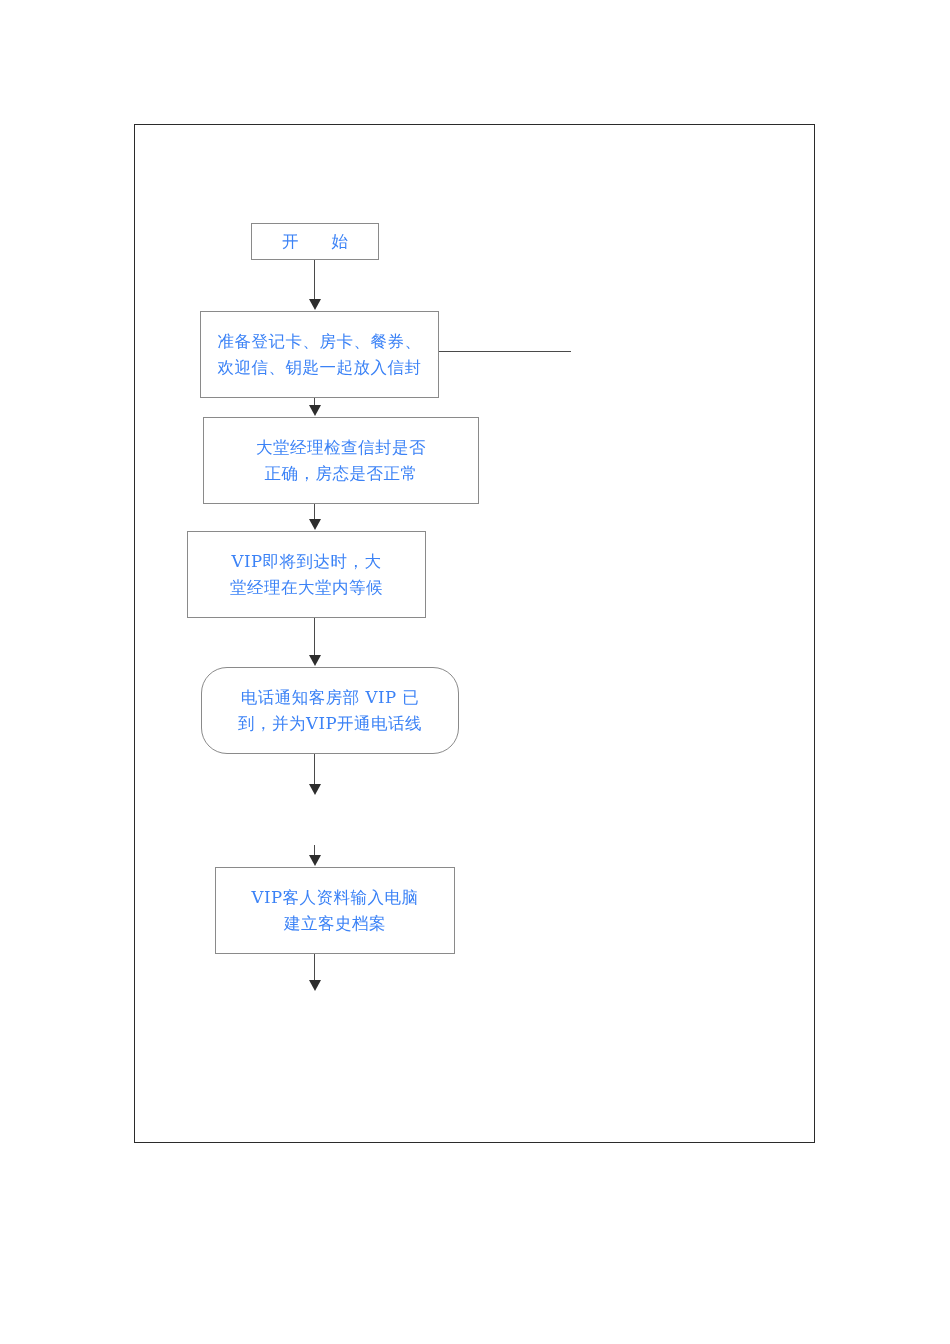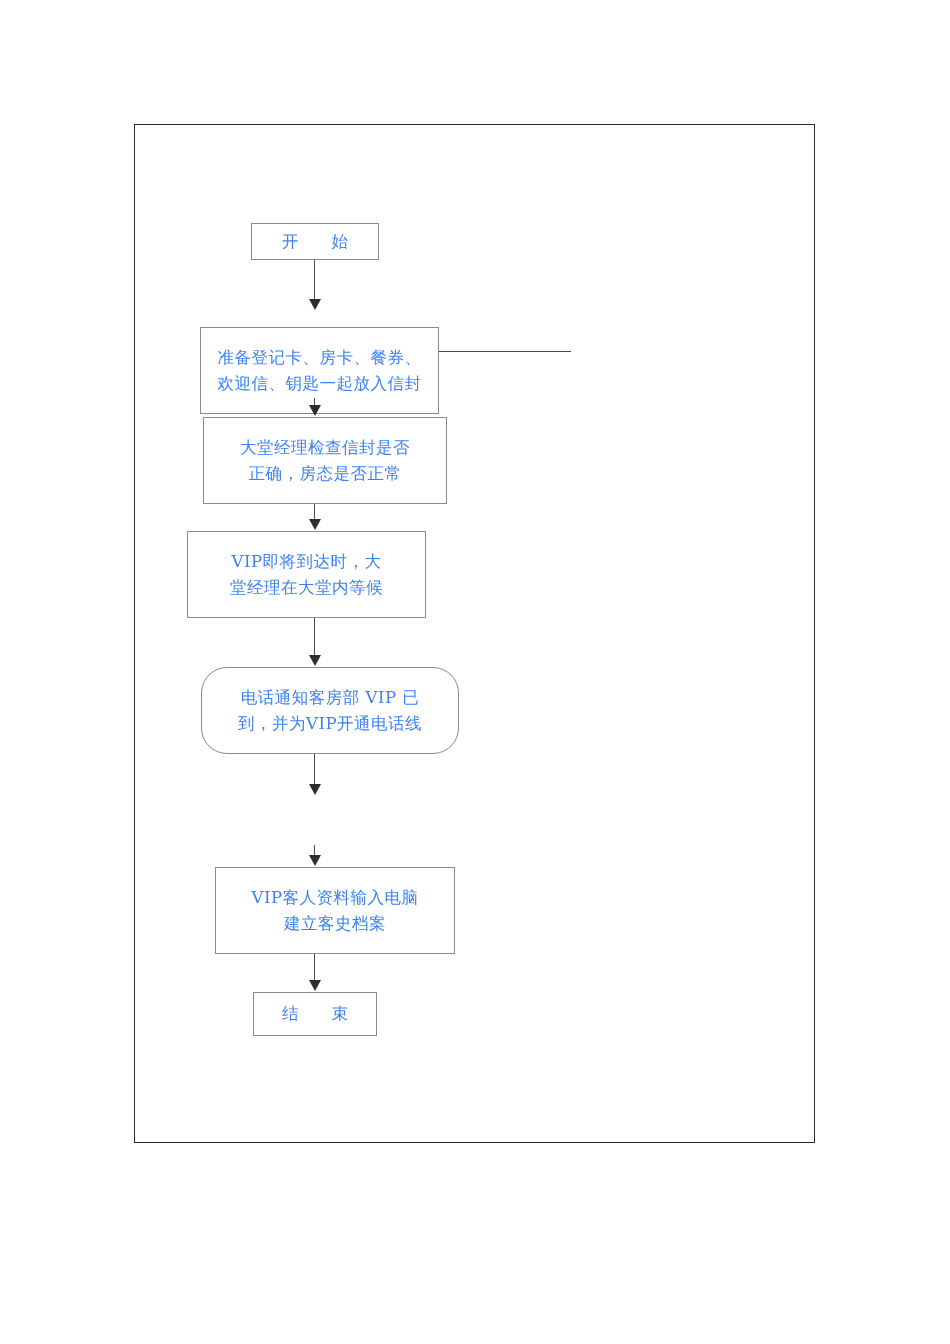--- a/index.html
+++ b/index.html
@@ -60,23 +60,23 @@
 
   
   .terminator .node-text {
     letter-spacing: 14px;
     text-indent: 14px;
     font-size: 16.5px;
   }
 
   
   #node-start      { left: 116px; top:  98px; width: 128px; height: 37px; }
-  #node-prepare    { left:  65px; top: 186px; width: 239px; height: 87px; margin-top: 16px; }
+  #node-prepare    { left:  65px; top: 186px; width: 239px; height: 87px; }
   #node-gift       { left: 436px; top: 210px; width: 179px; height: 52px; }
-  #node-check      { left:  68px; top: 292px; width: 244px; height: 87px; }
+  #node-check      { left:  68px; top: 292px; width: 276px; height: 87px; }
   #node-wait       { left:  52px; top: 406px; width: 239px; height: 87px; }
   #node-notify     { left:  66px; top: 542px; width: 258px; height: 87px; border-radius: 26px; }
   #node-escort     { left:  67px; top: 671px; width: 238px; height: 49px; }
   #node-profile    { left:  80px; top: 742px; width: 240px; height: 87px; }
   #node-end        { left: 118px; top: 867px; width: 124px; height: 44px; }
 
   
   .conn {
     position: absolute;
     background: #4a4a4a;
@@ -148,23 +148,20 @@
       <span class="node-text">电话通知客房部 VIP 已
 到，并为VIP开通电话线</span>
     </div>
 
 
     <div class="node" id="node-profile">
       <span class="node-text">VIP客人资料输入电脑
 建立客史档案</span>
     </div>
 
-    <div class="node terminator" id="node-end">
-      <span class="node-text">结  束</span>
-    </div>
 
     <div class="conn conn-v" id="conn-start-prepare"></div>
     <div class="arrow-head" id="arrow-start-prepare"></div>
 
     <div class="conn conn-h" id="conn-prepare-gift-h"></div>
 
     <div class="conn conn-v" id="conn-prepare-check"></div>
     <div class="arrow-head" id="arrow-prepare-check"></div>
 
     <div class="conn conn-v" id="conn-check-wait"></div>

